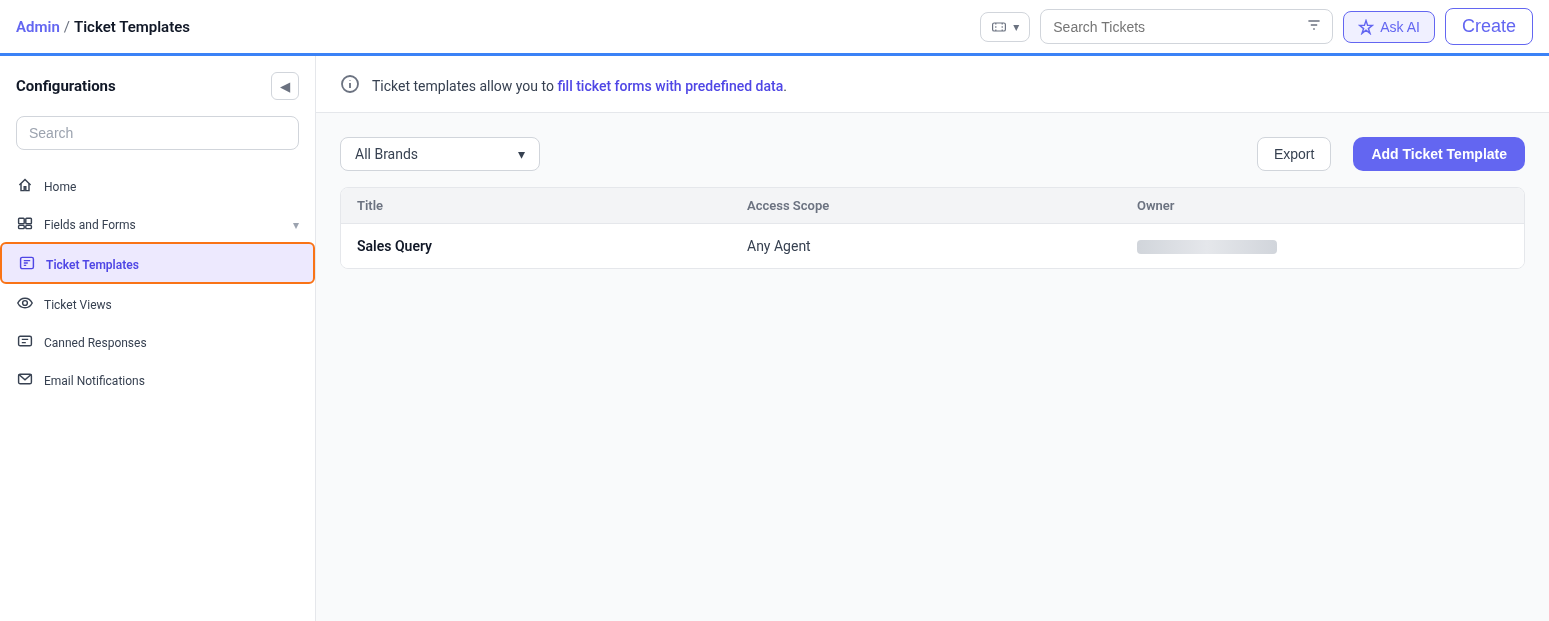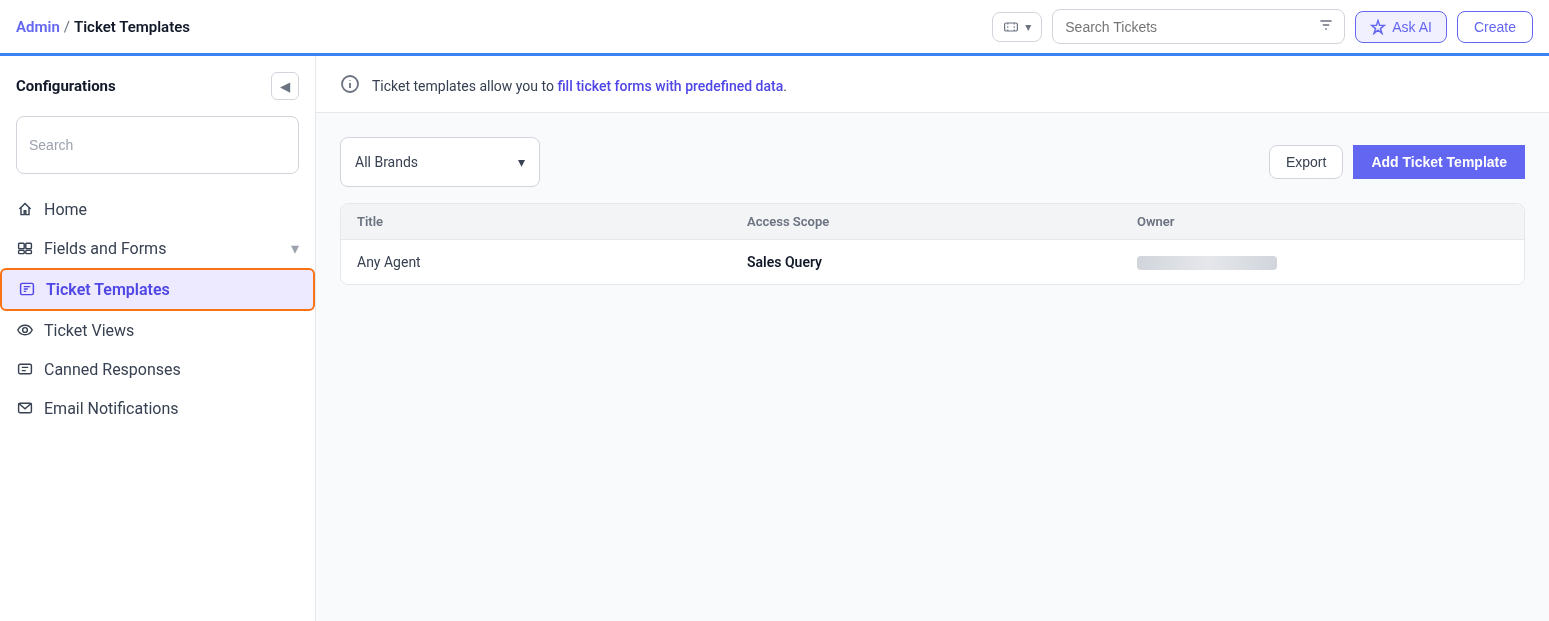--- a/index.html
+++ b/index.html
@@ -39,53 +39,53 @@
 
     .ask-ai-btn {
       display: flex; align-items: center; gap: 6px;
       border: 1.5px solid #6366f1; border-radius: 8px;
       padding: 7px 14px; cursor: pointer; background: #f0f0ff; color: #6366f1;
       font-weight: 500; font-size: 14px;
     }
     .create-btn {
       border: 1.5px solid #6366f1; border-radius: 8px;
       padding: 7px 16px; cursor: pointer; background: #fff; color: #6366f1;
-      font-weight: 500; font-size: 14px;
+      font-weight: 500; font-size: 18px;
     }
 
     
     .body-wrap { display: flex; flex: 1; overflow: hidden; }
 
     
     .sidebar {
       width: 316px; border-right: 1px solid #e5e7eb; background: #fff;
       flex-shrink: 0; display: flex; flex-direction: column; padding: 16px 0;
       overflow-y: auto;
     }
     .sidebar-top { display: flex; align-items: center; justify-content: space-between; padding: 0 16px 16px; }
     .sidebar-heading { font-size: 15px; font-weight: 700; color: #111827; }
     .collapse-btn {
       border: 1px solid #d1d5db; border-radius: 6px; background: #fff;
       width: 28px; height: 28px; display: flex; align-items: center; justify-content: center;
       cursor: pointer; color: #6b7280;
     }
     .sidebar-search {
       margin: 0 16px 16px; border: 1px solid #d1d5db; border-radius: 8px;
-      padding: 20px 12px; font-size: 14px; outline: none; color: #374151;
+      padding: 8px 12px; font-size: 14px; outline: none; color: #374151;
       width: calc(100% - 32px);
     }
     .sidebar-search::placeholder { color: #9ca3af; }
 
     .nav-section-label {
       font-size: 11px; font-weight: 700; color: #9ca3af; letter-spacing: 0.08em;
       padding: 8px 16px 4px; text-transform: uppercase;
     }
     .nav-item {
-      display: flex; align-items: flex-start; gap: 10px;
-      padding: 10px 16px; cursor: pointer; color: #374151; font-size: 16px;
+      display: flex; align-items: flex-end; gap: 10px;
+      padding: 10px 16px; cursor: pointer; color: #374151; font-size: 12px;
       border-radius: 0;
     }
     .nav-item.active { background: #ede9fe; color: #4f46e5; font-weight: 600; border: 2px solid #f97316; border-radius: 6px; }
     .nav-item-icon { width: 18px; height: 18px; display: flex; align-items: center; justify-content: center; flex-shrink: 0; }
     .nav-item-label { flex: 1; }
     .nav-item-chevron { color: #9ca3af; }
 
     
     .main { flex: 1; display: flex; flex-direction: column; overflow-y: auto; background: #f9fafb; }
 
@@ -99,30 +99,30 @@
     .info-text span { color: #4f46e5; font-weight: 500; }
 
     .content-area { padding: 24px; flex: 1; }
 
     .toolbar {
       display: flex; align-items: center; justify-content: space-between; margin-bottom: 16px;
     }
     .brand-select {
       display: flex; align-items: center; gap: 8px;
       border: 1px solid #d1d5db; border-radius: 8px;
-      padding: 16px 14px; background: #fff; cursor: pointer;
+      padding: 8px 14px; background: #fff; cursor: pointer;
       font-size: 14px; color: #374151; min-width: 200px; justify-content: space-between;
     }
-    .toolbar-right { display: flex; gap: 10px; padding-left: 18px; }
+    .toolbar-right { display: flex; gap: 22px; padding-left: 18px; }
     .export-btn {
       border: 1px solid #d1d5db; border-radius: 8px; padding: 8px 16px;
       background: #fff; color: #374151; cursor: pointer; font-size: 14px; font-weight: 500;
     }
     .add-template-btn {
-      border: none; border-radius: 0; padding: 8px 18px;
+      border: none; border-radius: 10px; padding: 8px 18px;
       background: #6366f1; color: #fff; cursor: pointer; font-size: 14px; font-weight: 600;
     }
 
     
     .table { background: #fff; border-radius: 8px; border: 1px solid #e5e7eb; overflow: hidden; }
     .table-header { display: flex; background: #f3f4f6; border-bottom: 1px solid #e5e7eb; }
     .th { padding: 10px 16px; font-size: 13px; font-weight: 600; color: #6b7280; }
     .th-title { flex: 0 0 390px; }
     .th-scope { flex: 0 0 390px; }
     .th-owner { flex: 1; }
@@ -276,22 +276,22 @@
         </div>
       </div>
 
       <div class="table">
         <div class="table-header">
           <div class="th th-title">Title</div>
           <div class="th th-scope">Access Scope</div>
           <div class="th th-owner">Owner</div>
         </div>
         <div class="table-row">
+          <div class="td td-title">Sales Query</div>
           <div class="td td-scope">Any Agent</div>
-          <div class="td td-title">Sales Query</div>
           <div class="td td-owner">
             <span class="owner-placeholder"></span>
           </div>
         </div>
       </div>
     </div>
   </div>
 </div>
 
 </body></html>

